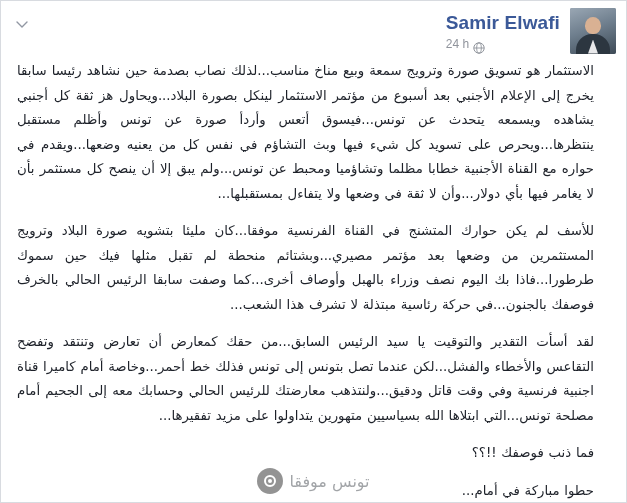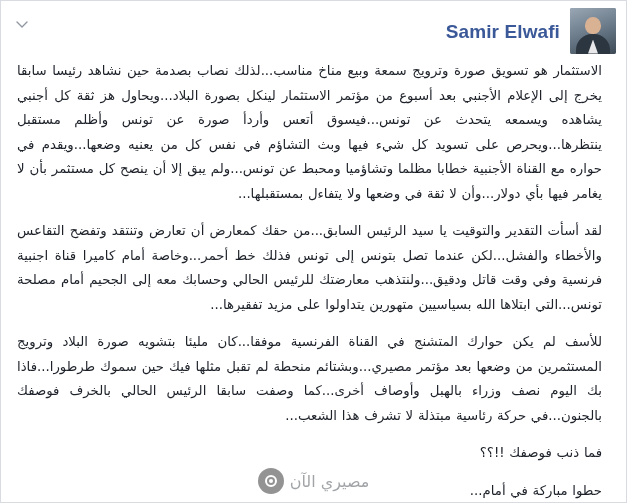--- a/index.html
+++ b/index.html
@@ -121,21 +121,21 @@
     top: 14px;
     left: 12px;
     width: 18px;
     height: 18px;
     cursor: pointer;
     color: #9197a3;
   }
 
   
   .post-body {
-    padding: 2px 24px 0 16px;
+    padding: 2px 32px 0 16px;
     direction: rtl;
     text-align: right;
   }
   .para {
     font-family: "DejaVu Sans", sans-serif;
     font-size: 13.3px;
     line-height: 24.5px;
     color: #1d2129;
     margin: 0 0 13px 0;
     text-align: justify;
@@ -210,35 +210,45 @@
 
     <div class="avatar">
       <div class="av-bg"></div>
       <div class="av-head"></div>
       <div class="av-body"></div>
       <div class="av-shirt"></div>
     </div>
 
     <div class="header-text">
       <div class="author-name">Samir Elwafi</div>
+      <div class="meta-row">
+        <span class="timestamp">24 h</span>
+        <span class="globe-icon">
+          <svg viewBox="0 0 12 12" width="12" height="12" aria-hidden="true">
+            <circle cx="6" cy="6" r="5.2" fill="none" stroke="#90949c" stroke-width="1"></circle>
+            <ellipse cx="6" cy="6" rx="2.3" ry="5.2" fill="none" stroke="#90949c" stroke-width="0.9"></ellipse>
+            <line x1="0.9" y1="6" x2="11.1" y2="6" stroke="#90949c" stroke-width="0.9"></line>
+          </svg>
+        </span>
+      </div>
     </div>
 
     <div class="chevron-btn">
       <svg viewBox="0 0 18 18" width="18" height="18" aria-hidden="true">
         <path d="M4 7 L9 12 L14 7" fill="none" stroke="#9197a3" stroke-width="1.4" stroke-linecap="round" stroke-linejoin="round"></path>
       </svg>
     </div>
   </div>
 
   <div class="post-body">
     <p class="para">الاستثمار هو تسويق صورة وترويج سمعة وبيع مناخ مناسب...لذلك نصاب بصدمة حين نشاهد رئيسا سابقا يخرج إلى الإعلام الأجنبي بعد أسبوع من مؤتمر الاستثمار لينكل بصورة البلاد...ويحاول هز ثقة كل أجنبي يشاهده ويسمعه يتحدث عن تونس...فيسوق أتعس وأردأ صورة عن تونس وأظلم مستقبل ينتظرها...ويحرص على تسويد كل شيء فيها وبث التشاؤم في نفس كل من يعنيه وضعها...ويقدم في حواره مع القناة الأجنبية خطابا مظلما وتشاؤميا ومحبط عن تونس...ولم يبق إلا أن ينصح كل مستثمر بأن لا يغامر فيها بأي دولار...وأن لا ثقة في وضعها ولا يتفاءل بمستقبلها...</p>
+    <p class="para">للأسف لم يكن حوارك المتشنج في القناة الفرنسية موفقا...كان مليئا بتشويه صورة البلاد وترويج المستثمرين من وضعها بعد مؤتمر مصيري...وبشتائم منحطة لم تقبل مثلها فيك حين سموك طرطورا...فاذا بك اليوم نصف وزراء بالهبل وأوصاف أخرى...كما وصفت سابقا الرئيس الحالي بالخرف فوصفك بالجنون...في حركة رئاسية مبتذلة لا تشرف هذا الشعب...</p>
     <p class="para">لقد أسأت التقدير والتوقيت يا سيد الرئيس السابق...من حقك كمعارض أن تعارض وتنتقد وتفضح التقاعس والأخطاء والفشل...لكن عندما تصل بتونس إلى تونس فذلك خط أحمر...وخاصة أمام كاميرا قناة اجنبية فرنسية وفي وقت قاتل ودقيق...ولنتذهب معارضتك للرئيس الحالي وحسابك معه إلى الجحيم أمام مصلحة تونس...التي ابتلاها الله بسياسيين متهورين يتداولوا على مزيد تفقيرها...</p>
-    <p class="para">للأسف لم يكن حوارك المتشنج في القناة الفرنسية موفقا...كان مليئا بتشويه صورة البلاد وترويج المستثمرين من وضعها بعد مؤتمر مصيري...وبشتائم منحطة لم تقبل مثلها فيك حين سموك طرطورا...فاذا بك اليوم نصف وزراء بالهبل وأوصاف أخرى...كما وصفت سابقا الرئيس الحالي بالخرف فوصفك بالجنون...في حركة رئاسية مبتذلة لا تشرف هذا الشعب...</p>
     <p class="para short">فما ذنب فوصفك !!؟؟</p>
     <p class="para short">حطوا مباركة في أمام...</p>
   </div>
 
   <div class="watermark">
     <div class="wm-logo"></div>
-    <div class="wm-text">مصيري الآن</div>
+    <div class="wm-text">تونس موفقا</div>
   </div>
 
 </div>
 
 </body></html>

